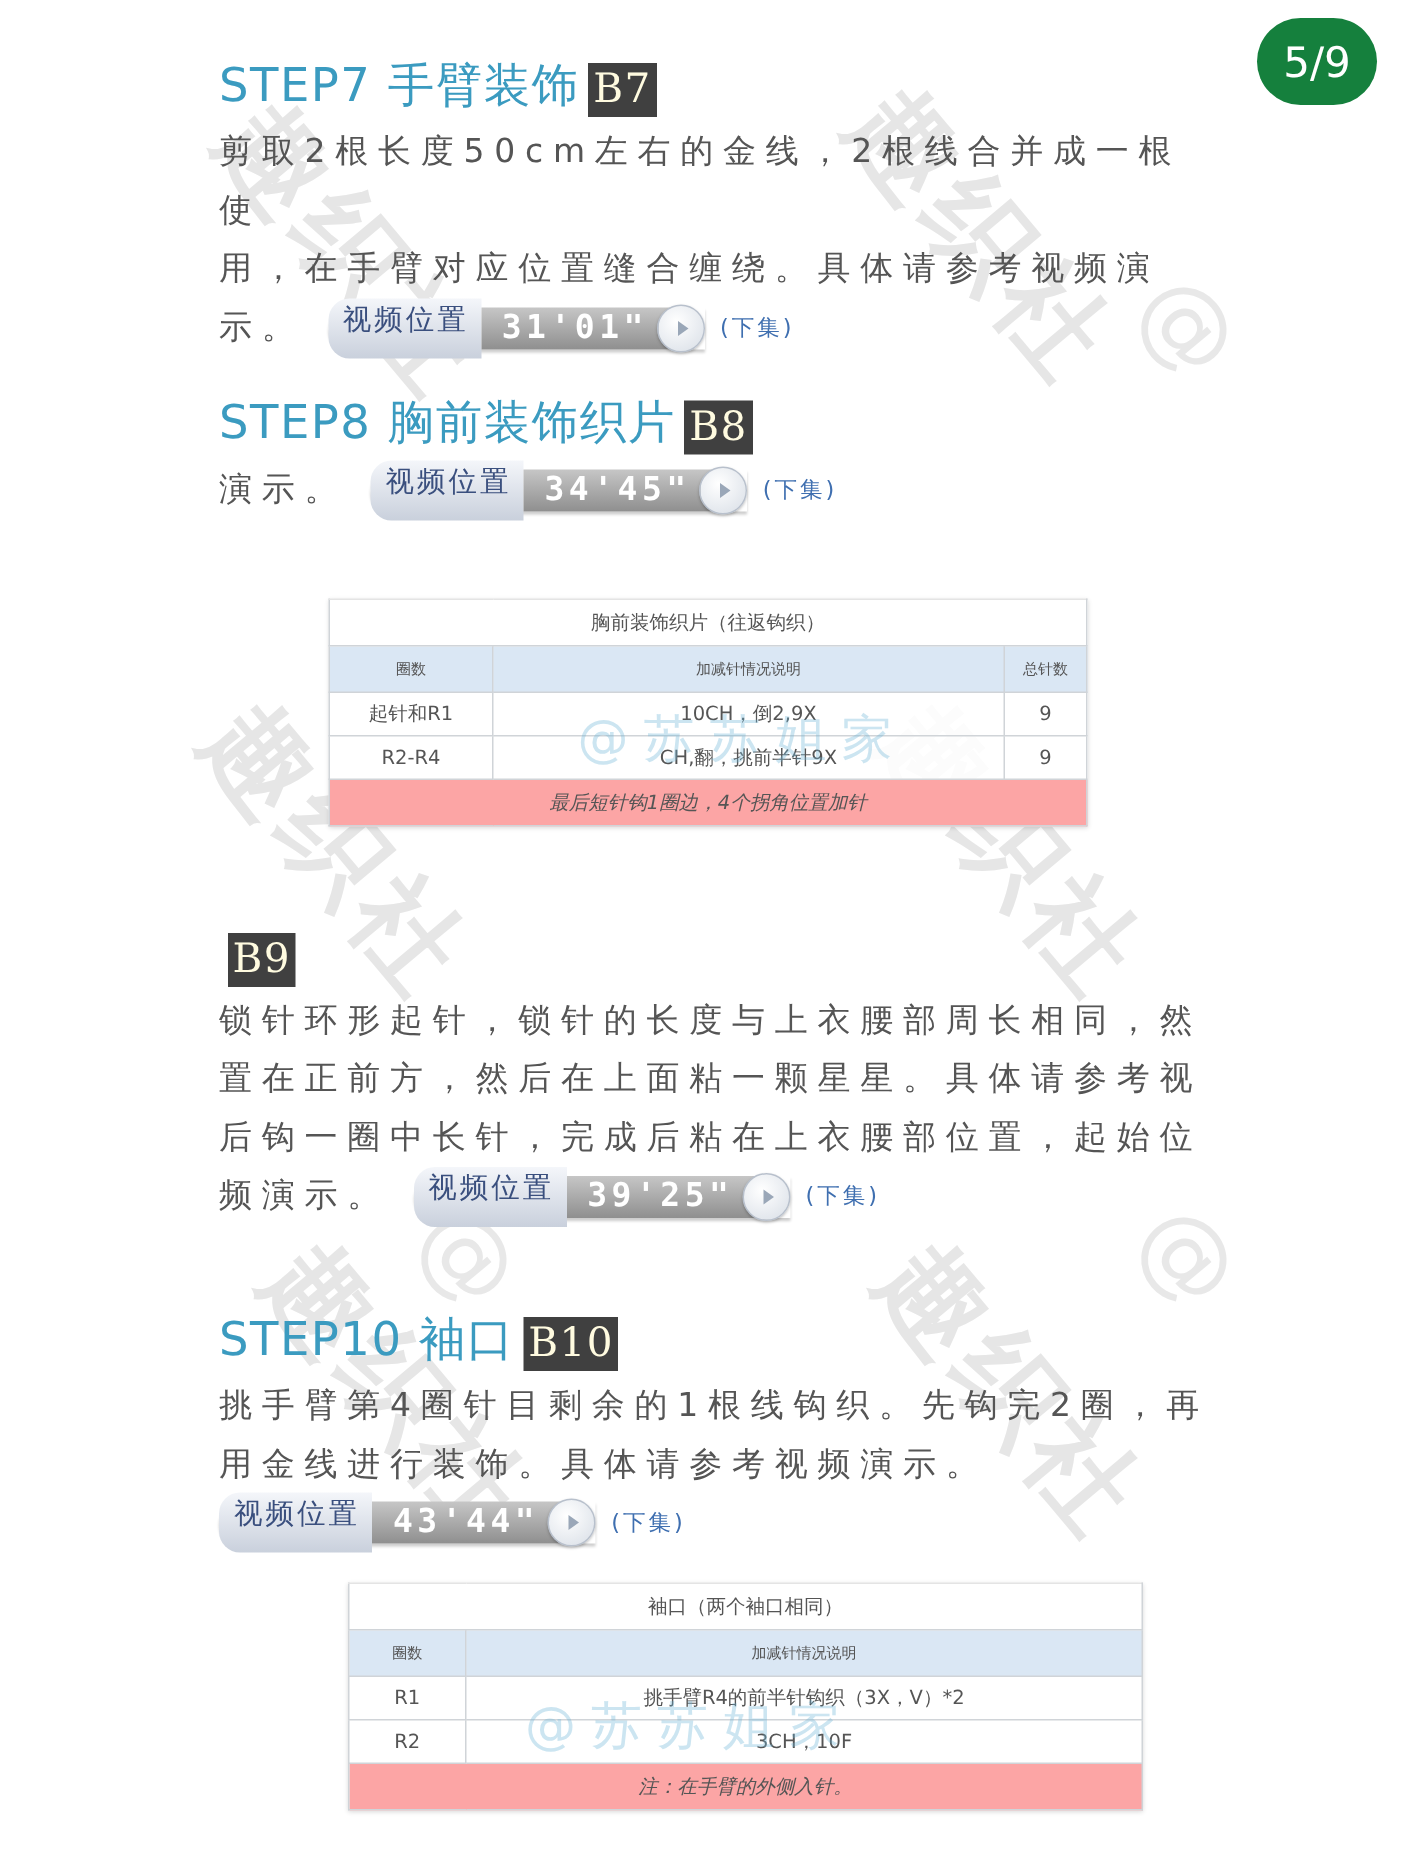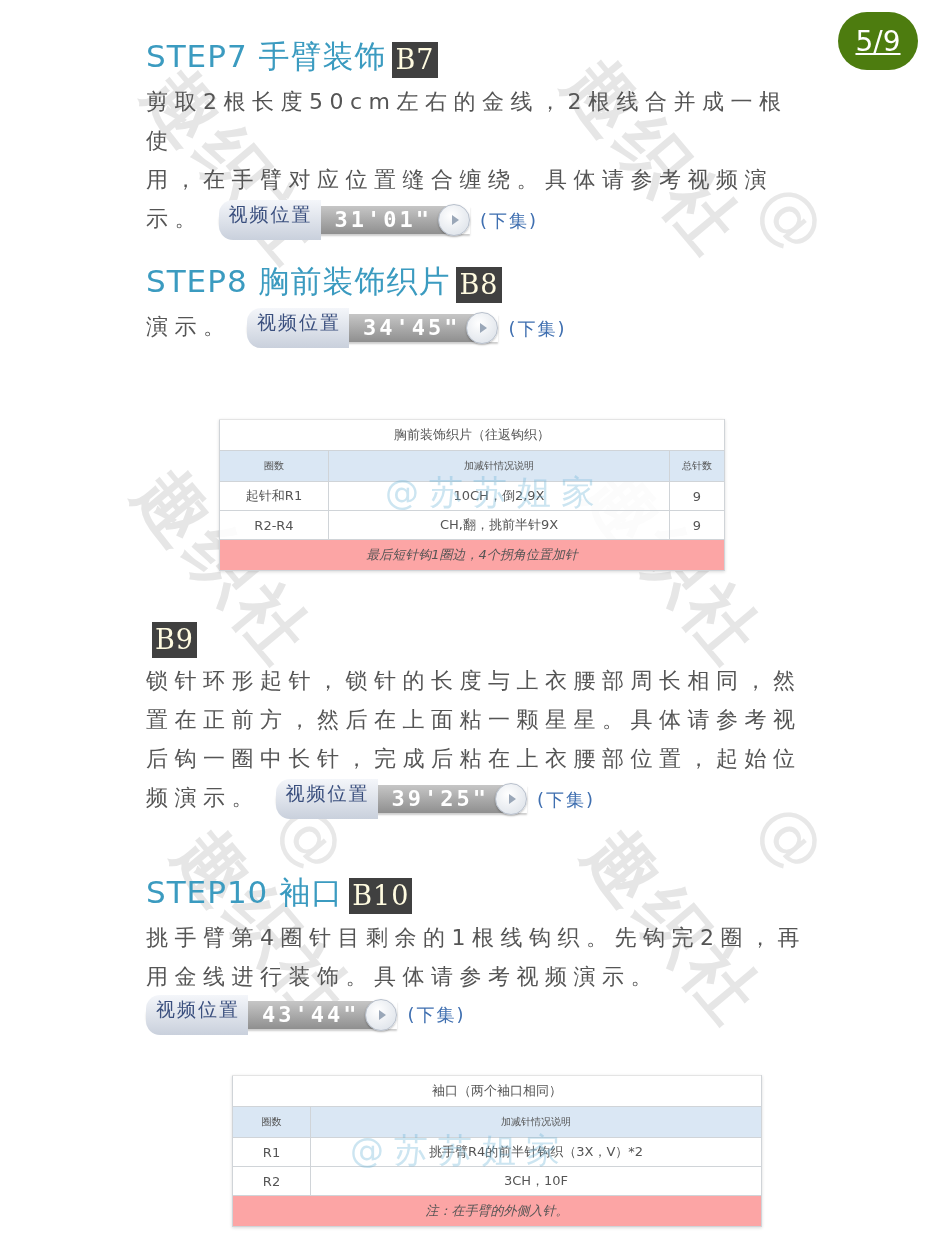--- a/index.html
+++ b/index.html
@@ -16,23 +16,23 @@
       transform: rotate(50deg); white-space: nowrap; pointer-events: none; z-index: 0;
       letter-spacing: 6px;
     }
     .wm-at { position: absolute; color: #e8e8e8; font-size: 64px; pointer-events: none; z-index: 0; transform: rotate(50deg); }
 
     .content { position: absolute; left: 0; top: 0; width: 945px; z-index: 1; }
 
     
     .counter {
       position: absolute; left: 838px; top: 12px; width: 80px; height: 58px;
-      border-radius: 29px; background: #4d7c0f; color: #fff;
+      border-radius: 29px; background: #15803d; color: #fff;
       font-family: "DejaVu Sans", sans-serif; font-size: 28px;
-      display: flex; align-items: center; justify-content: center; z-index: 5; text-decoration: underline;
+      display: flex; align-items: center; justify-content: center; z-index: 5;
     }
 
     .step-title {
       position: absolute; left: 146px; font-size: 31px; color: #3b9bc0;
       font-family: "DejaVu Sans", sans-serif; letter-spacing: 1px;
       display: flex; align-items: flex-end; height: 40px;
     }
     .step-title .t-text { white-space: nowrap; }
     .badge {
       display: inline-block; margin-left: 6px; background: #404040; color: #fffbe0;
@@ -62,28 +62,27 @@
       font-family: "DejaVu Sans Mono", monospace; font-size: 22px;
       height: 28px; line-height: 28px; padding: 0 18px 0 14px; letter-spacing: 3px;
     }
     .vpill .vplay {
       width: 30px; height: 30px; border-radius: 50%; margin-left: -12px;
       background: radial-gradient(circle at 40% 35%, #ffffff, #d8dee6);
       border: 1px solid #b8c0cc; display: flex; align-items: center; justify-content: center;
       box-shadow: 0 1px 2px rgba(0,0,0,0.25);
     }
     .vplay .tri { width: 0; height: 0; border-left: 7px solid #9aa7b8; border-top: 5px solid transparent; border-bottom: 5px solid transparent; margin-left: 3px; }
-    .vsub { color: #3f6fb0; font-size: 18px; margin-left: 10px; letter-spacing: 2px; }
+    .vsub { color: #3f6fb0; font-size: 15px; margin-left: 10px; letter-spacing: 2px; }
 
     
     .tbl {
       position: absolute; border-collapse: collapse; background: rgba(255,255,255,0.85);
       font-family: "DejaVu Sans", sans-serif; font-size: 13px; color: #555;
       box-shadow: 0 1px 3px rgba(0,0,0,0.15);
-      margin-top: 20px;
     }
     .tbl td { border: 1px solid #d0d4d8; text-align: center; padding: 0; }
     .tbl tr.cap td { height: 30px; background: #fff; border-top: 1px solid #e4e4e4; }
     .tbl tr.hd td { background: #dae7f4; height: 30px; font-size: 10px; }
     .tbl tr.row td { height: 28px; }
     .tbl tr.foot td { height: 30px; background: #fca5a5; font-style: italic; }
 
     .overlay-wm {
       position: absolute; color: rgba(110,180,215,0.35); font-size: 34px; letter-spacing: 10px;
       font-family: "DejaVu Sans", sans-serif; z-index: 3; pointer-events: none; white-space: nowrap;

